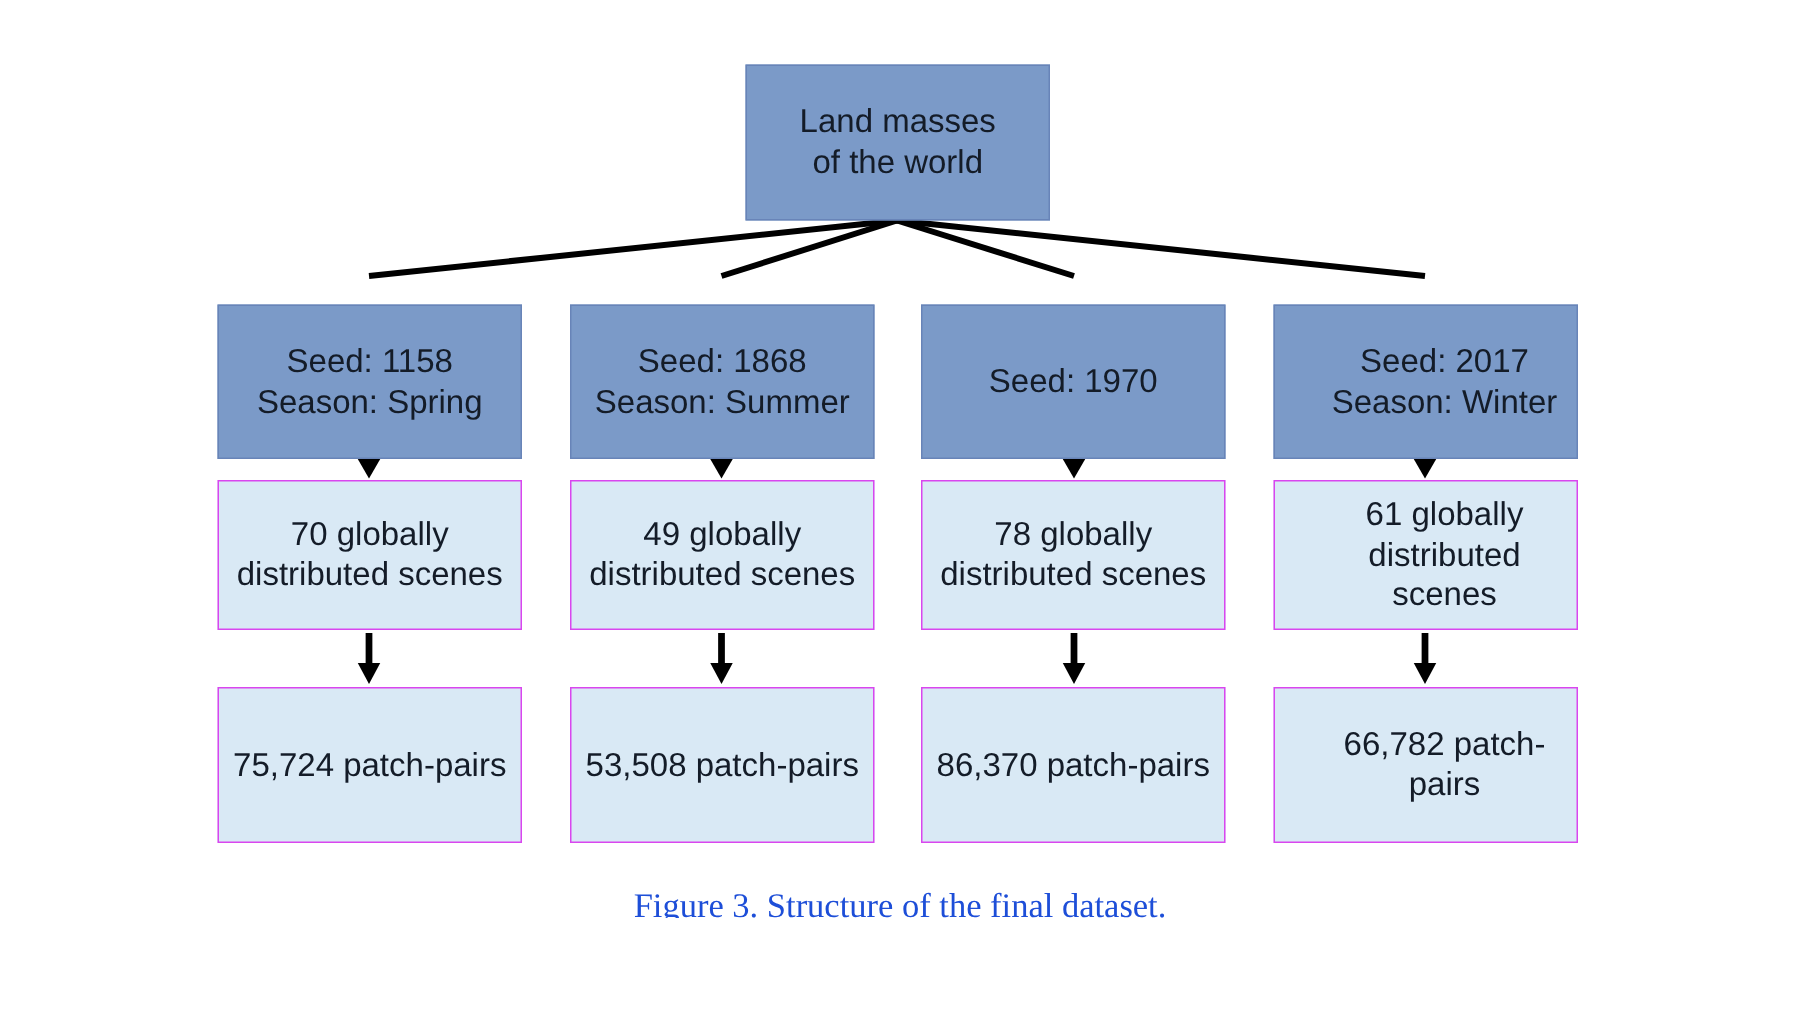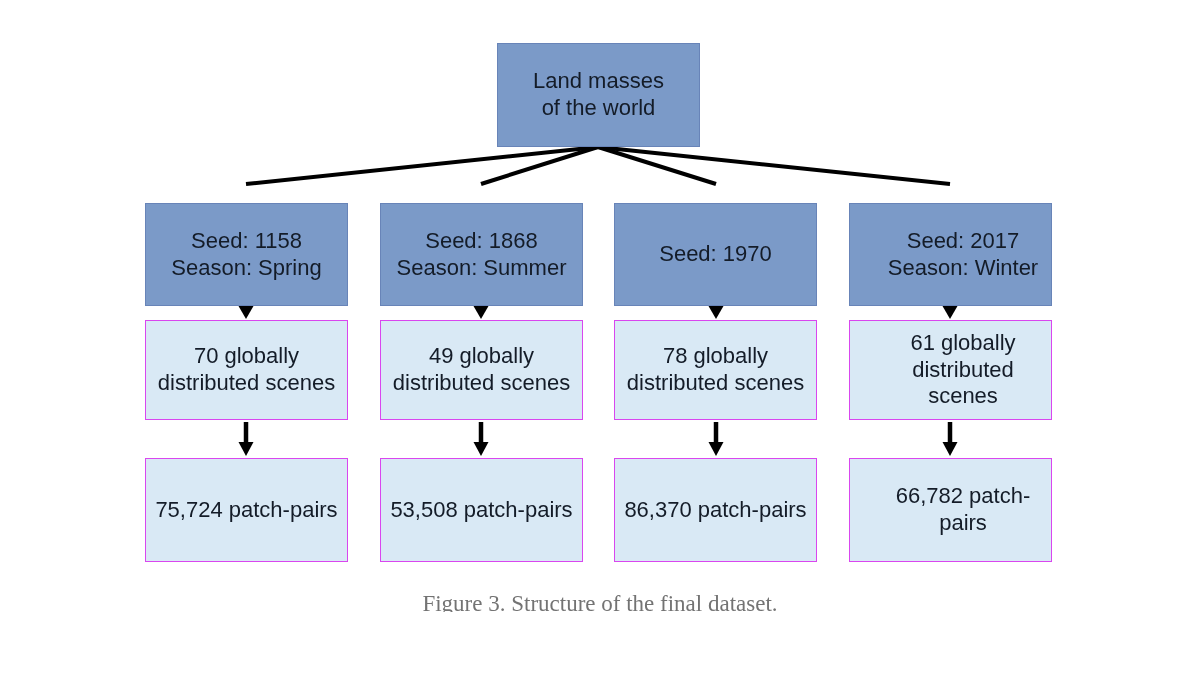--- a/index.html
+++ b/index.html
@@ -54,21 +54,21 @@
   .col-3 { left: 614px; }
   .col-4 { left: 849px; padding-left: 25px; }
   .caption {
     position: absolute;
     left: 0;
     right: 0;
     top: 591px;
     text-align: center;
     font-family: "Liberation Serif", serif;
     font-size: 23px;
-    color: #737373;
+    color: #1d4ed8;
   }
 </style>
 </head>
 <body>
 
 <div class="canvas">
 
   <svg class="connectors" viewBox="0 0 1200 675" xmlns="http://www.w3.org/2000/svg">
 
     <line x1="598" y1="147" x2="246" y2="184" stroke="#000000" stroke-width="4"></line>

